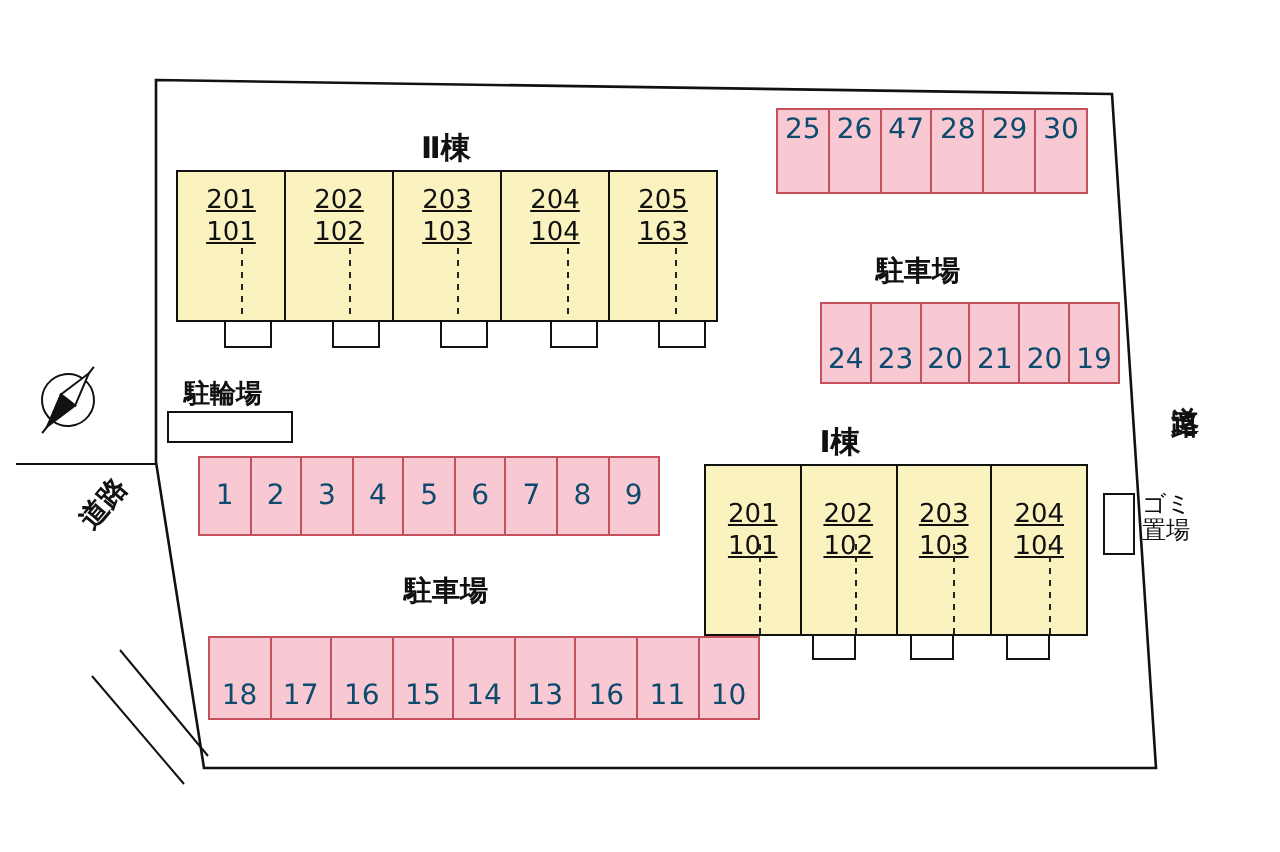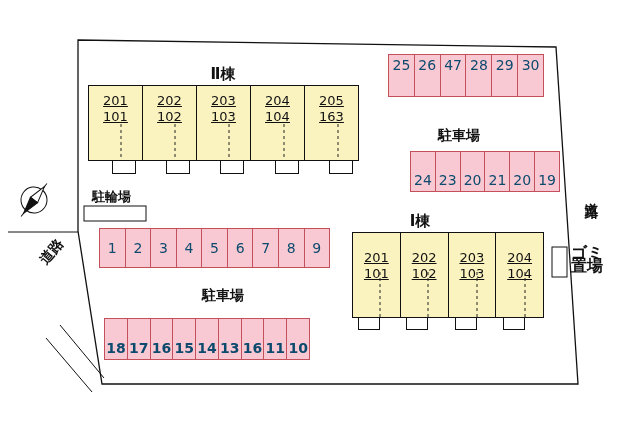--- a/index.html
+++ b/index.html
@@ -28,21 +28,21 @@
   .porch { position:absolute; background:#fff; border:1px solid #111; }
 
   
   .lbl { position:absolute; white-space:nowrap; color:#111; font-weight:bold; }
   .lbl.center { text-align:center; }
   .title { font-size:15px; }
   .area { font-size:14px; }
   .small { font-size:13px;padding-left:12px; }
   .rot { transform:rotate(-50deg); }
   .vert { writing-mode:vertical-rl; letter-spacing:2px; font-size:14px; }
-  .garbage { font-size:16px; line-height:13px; font-weight:bold; }
+  .garbage { font-size:12px; line-height:13px; font-weight:normal; }
   .garbage span { display:block; }
 
   .sline { stroke:var(--line,#111); fill:none; }
 </style>
 </head>
 <body>
 
 <div class="stage">
 
   <svg class="svg-layer" viewBox="0 0 640 426">
@@ -134,21 +134,21 @@
     <div class="stall">2</div>
     <div class="stall">3</div>
     <div class="stall">4</div>
     <div class="stall">5</div>
     <div class="stall">6</div>
     <div class="stall">7</div>
     <div class="stall">8</div>
     <div class="stall">9</div>
   </div>
 
-  <div class="row num-bottom" style="left:104px; top:318px; width:206px; height:42px;font-weight:bold;">
+  <div class="row num-bottom" style="left:104px; top:318px; width:276px; height:42px;">
     <div class="stall">18</div>
     <div class="stall">17</div>
     <div class="stall">16</div>
     <div class="stall">15</div>
     <div class="stall">14</div>
     <div class="stall">13</div>
     <div class="stall">16</div>
     <div class="stall">11</div>
     <div class="stall">10</div>
   </div>

